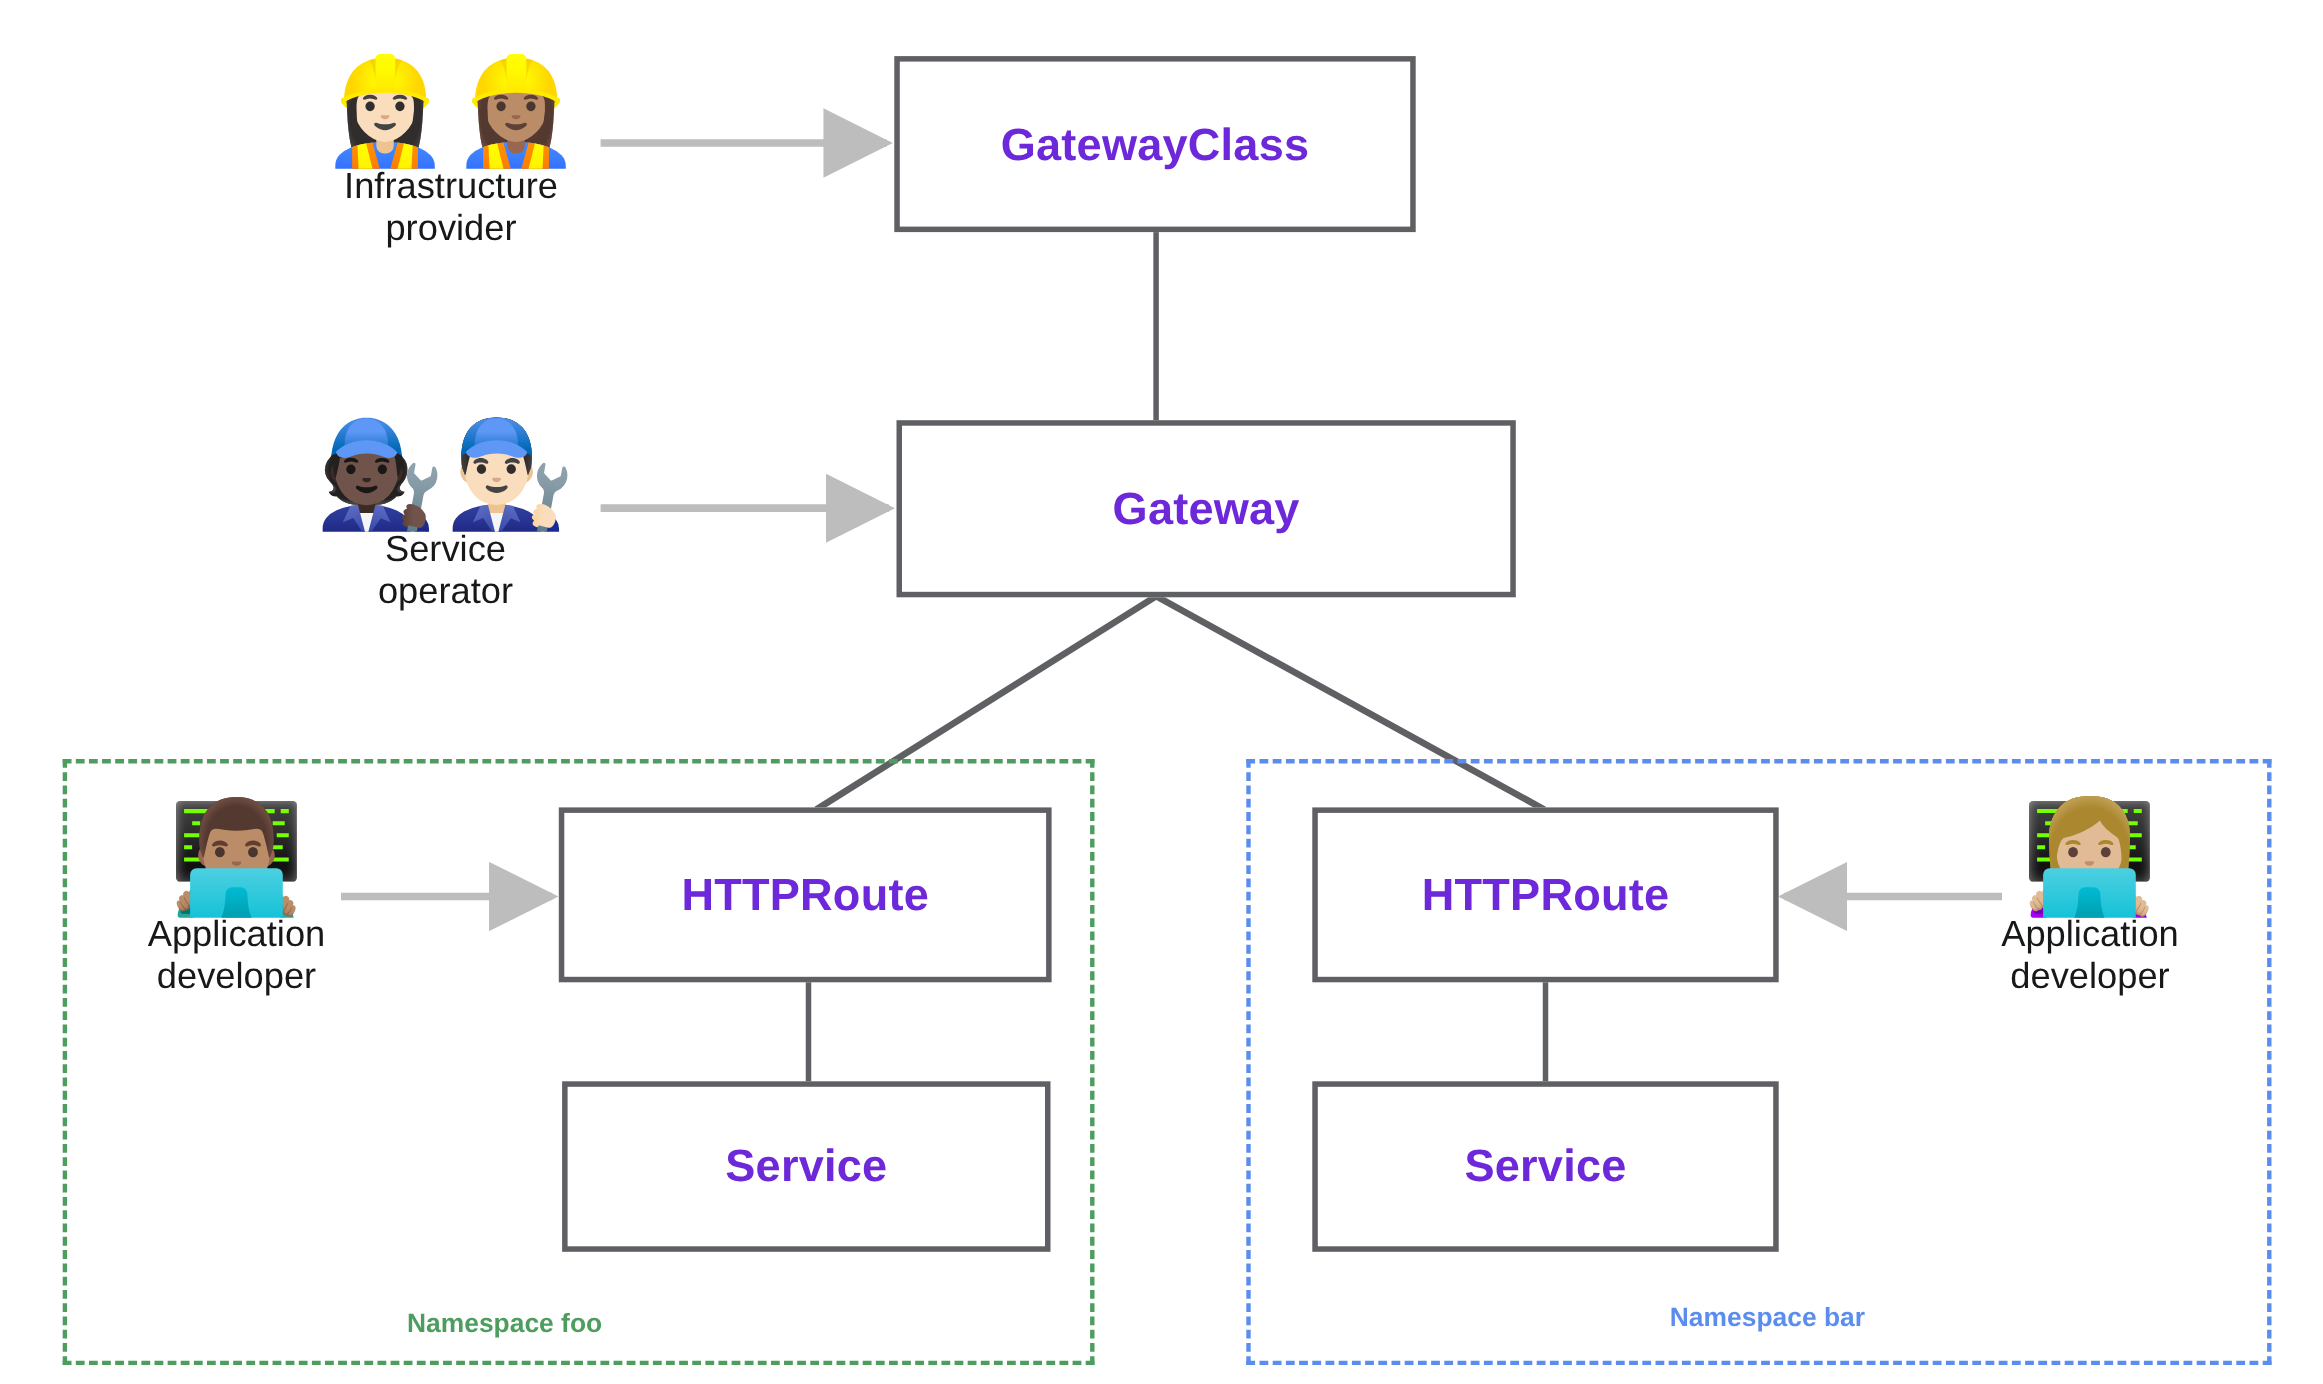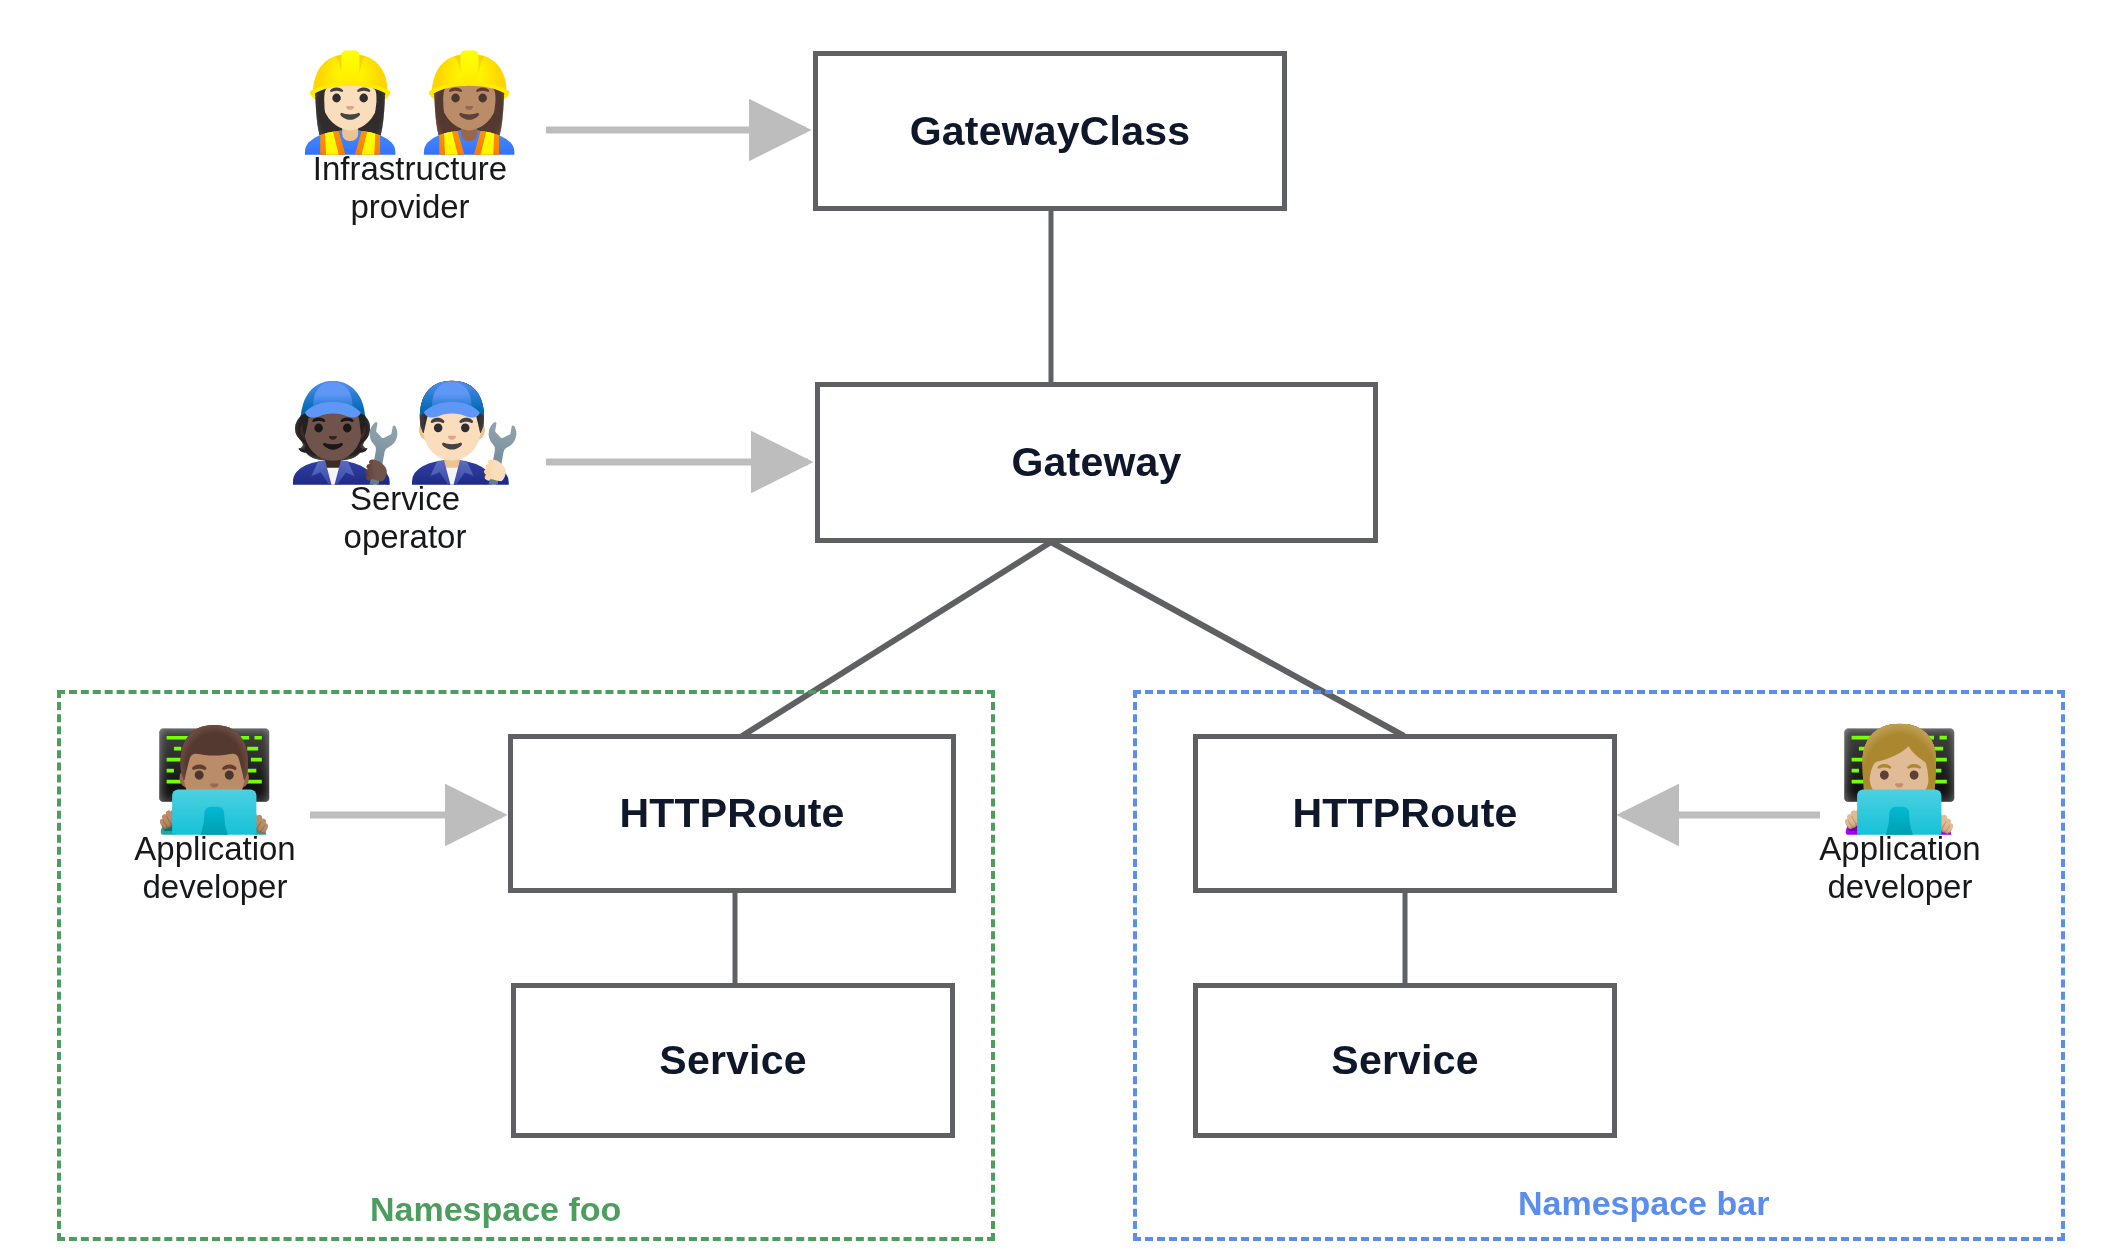--- a/index.html
+++ b/index.html
@@ -34,39 +34,39 @@
     background: #ffffff;
     border: 5px solid #5f6063;
     display: flex;
     align-items: center;
     justify-content: center;
     z-index: 3;
   }
   .res-box .res-label {
     font-size: 41px;
     font-weight: bold;
-    color: #0f172a;
+    color: #6d28d9;
     letter-spacing: 0.2px;
     line-height: 1;
     white-space: nowrap;
   }
   
   .ns-box {
     position: absolute;
     box-sizing: border-box;
     background: transparent;
     border-width: 4px;
     border-style: dashed;
     z-index: 1;
   }
   .ns-box.green { border-color: #4c9d5e; }
   .ns-box.blue  { border-color: #5b8def; }
   .ns-label {
     position: absolute;
-    font-size: 34px;
+    font-size: 24px;
     font-weight: bold;
     white-space: nowrap;
     z-index: 4;
     line-height: 1;
   }
   .ns-label.green { color: #4c9d5e; }
   .ns-label.blue  { color: #5b8def; }
   
   .persona {
     position: absolute;

